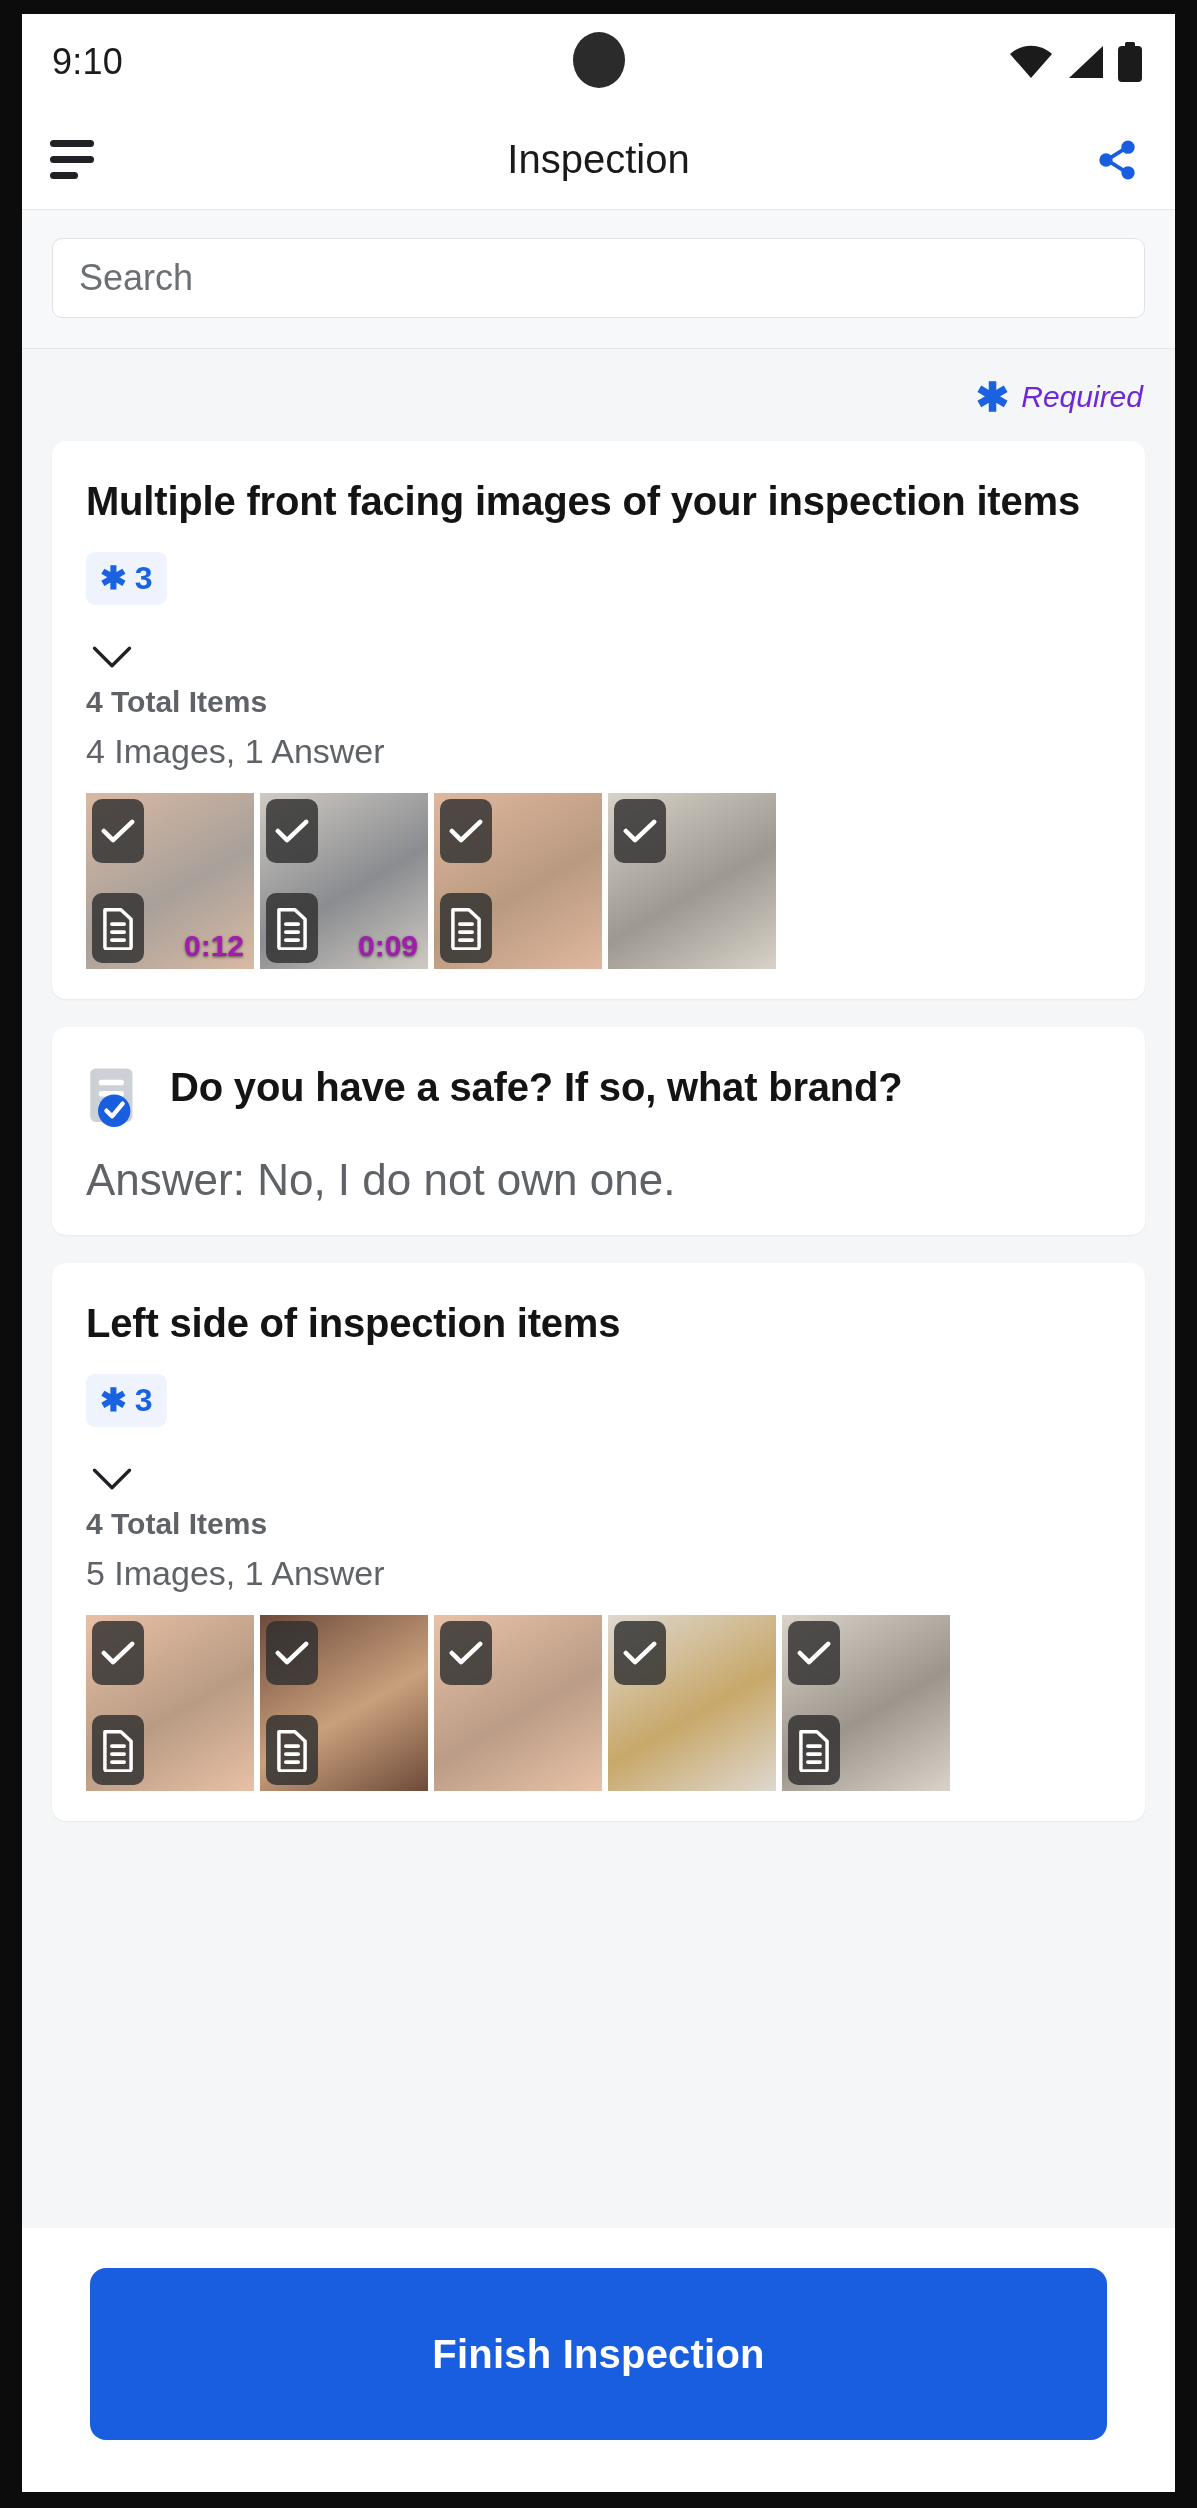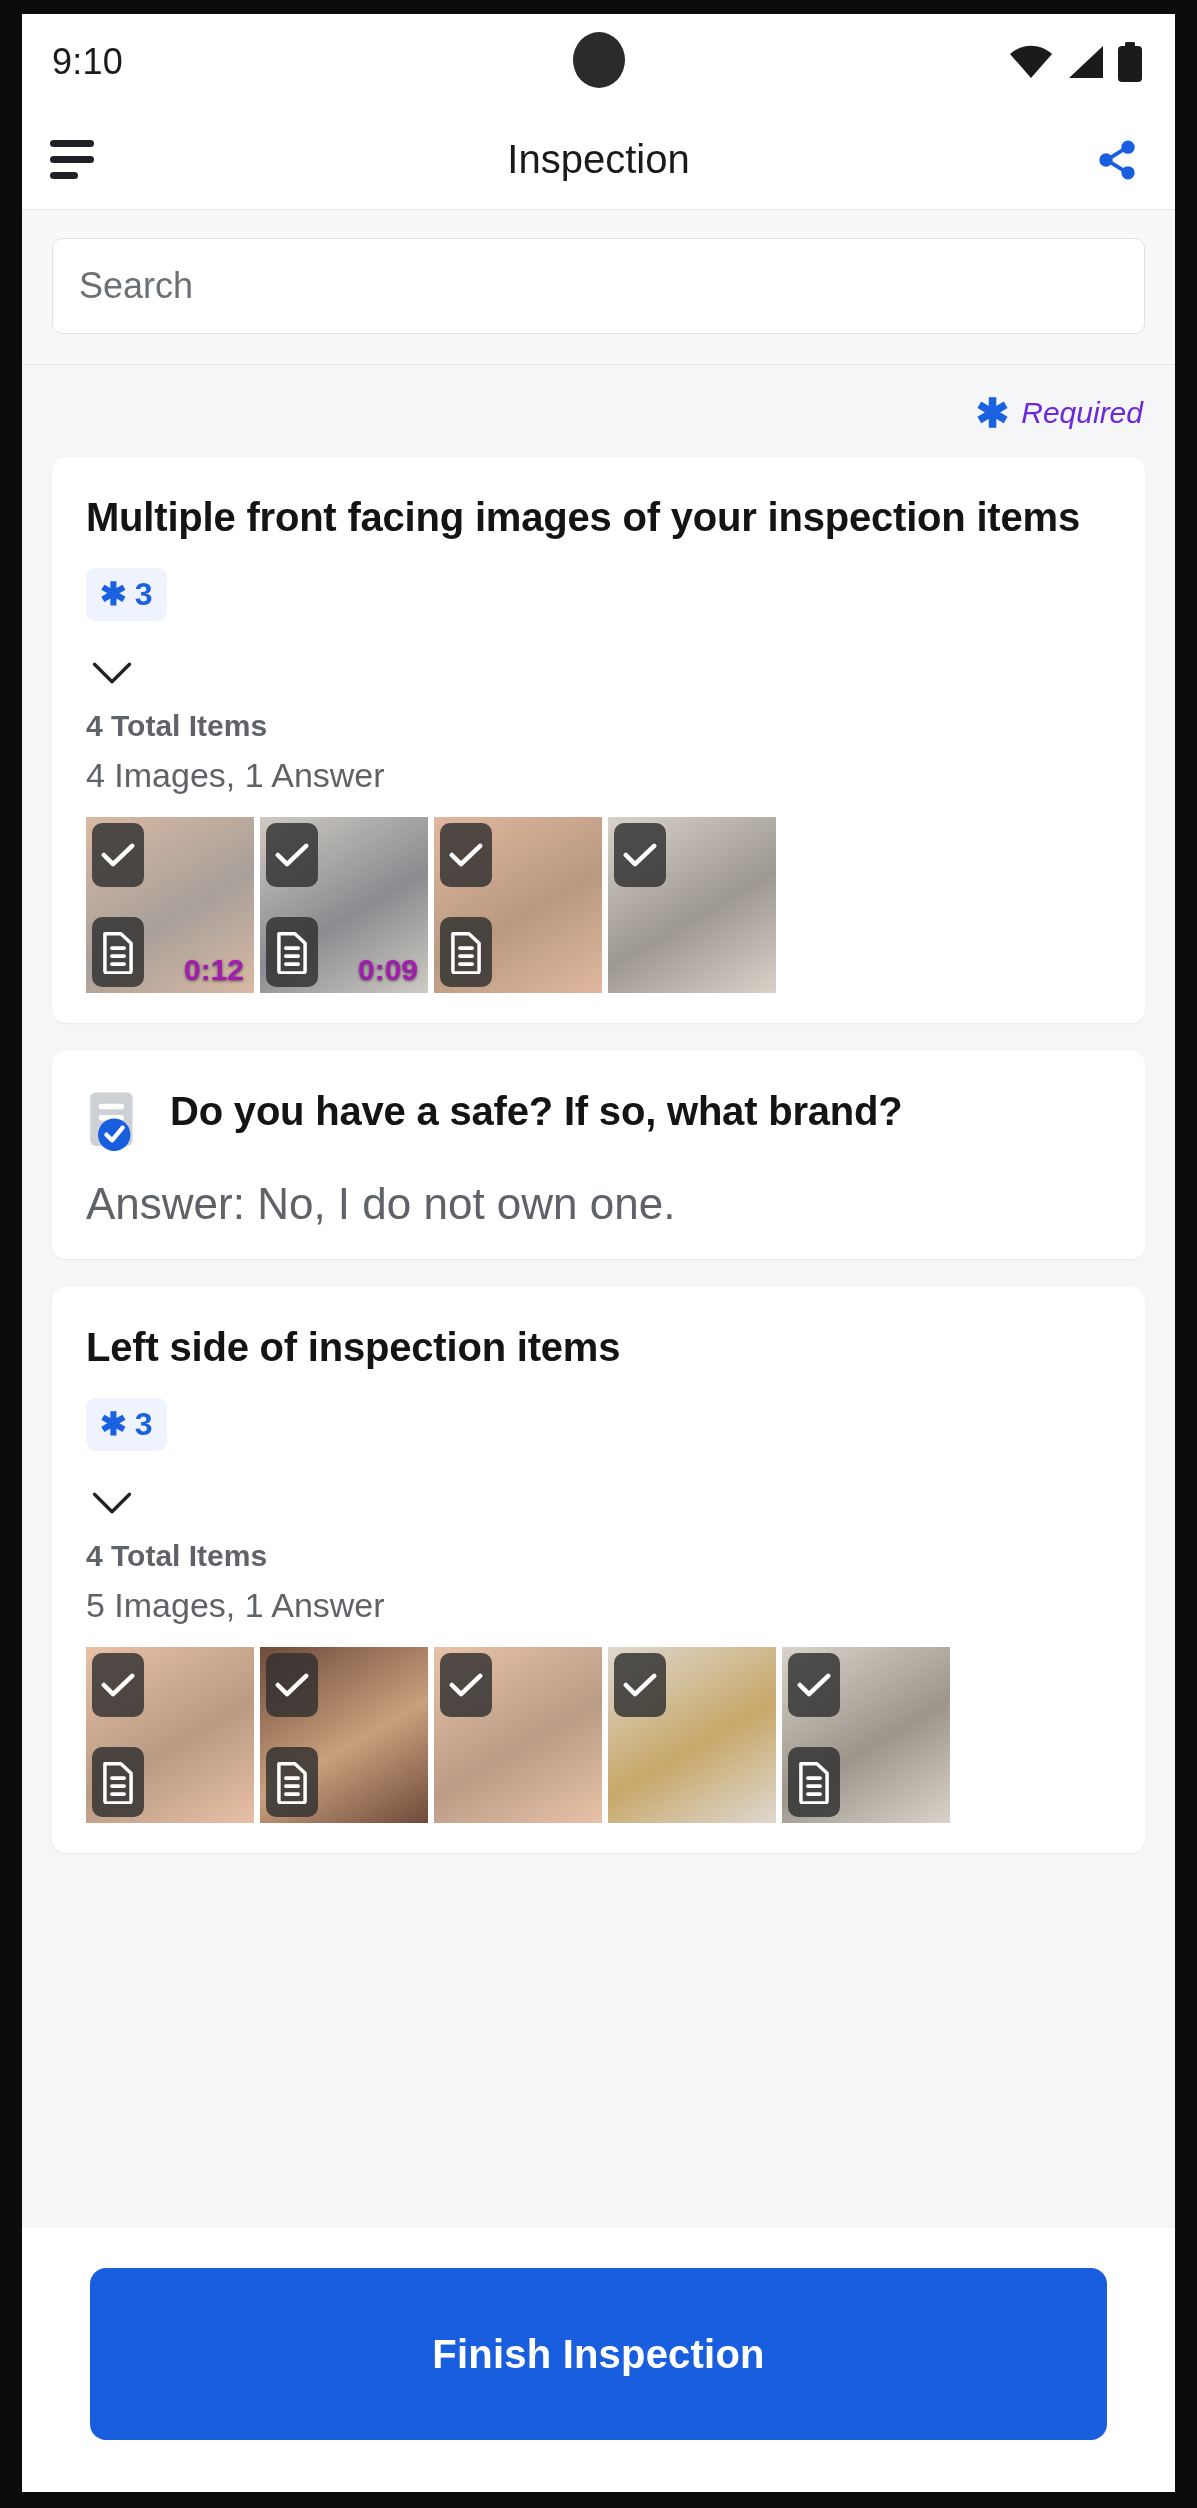--- a/index.html
+++ b/index.html
@@ -101,21 +101,21 @@
   }
 
   
   #search-section {
     background: #f7f8f9;
     padding: 28px 30px 30px 30px;
     border-bottom: 1px solid #e6e7e9;
   }
   #search-input {
     width: 100%;
-    height: 96px;
+    height: 80px;
     background: #ffffff;
     border: 1px solid #dfe1e5;
     border-radius: 10px;
     font-size: 36px;
     color: #3c4043;
     padding: 0 26px;
     font-family: "Liberation Sans", sans-serif;
   }
   #search-input::placeholder { color: #6b7075; }
 
@@ -187,21 +187,21 @@
     width: 52px; height: 52px;
     margin-top: 8px;
     display: flex; align-items: center; justify-content: center;
     flex-shrink: 0;
     cursor: pointer;
   }
   .card-subtitle {
     font-size: 30px;
     font-weight: 700;
     color: #5f6368;
-    margin-top: 10px;
+    margin-top: 2px;
   }
   .card-meta {
     font-size: 34px;
     color: #5f6368;
     margin-top: 13px;
   }
 
   
   .q-head {
     display: flex;

